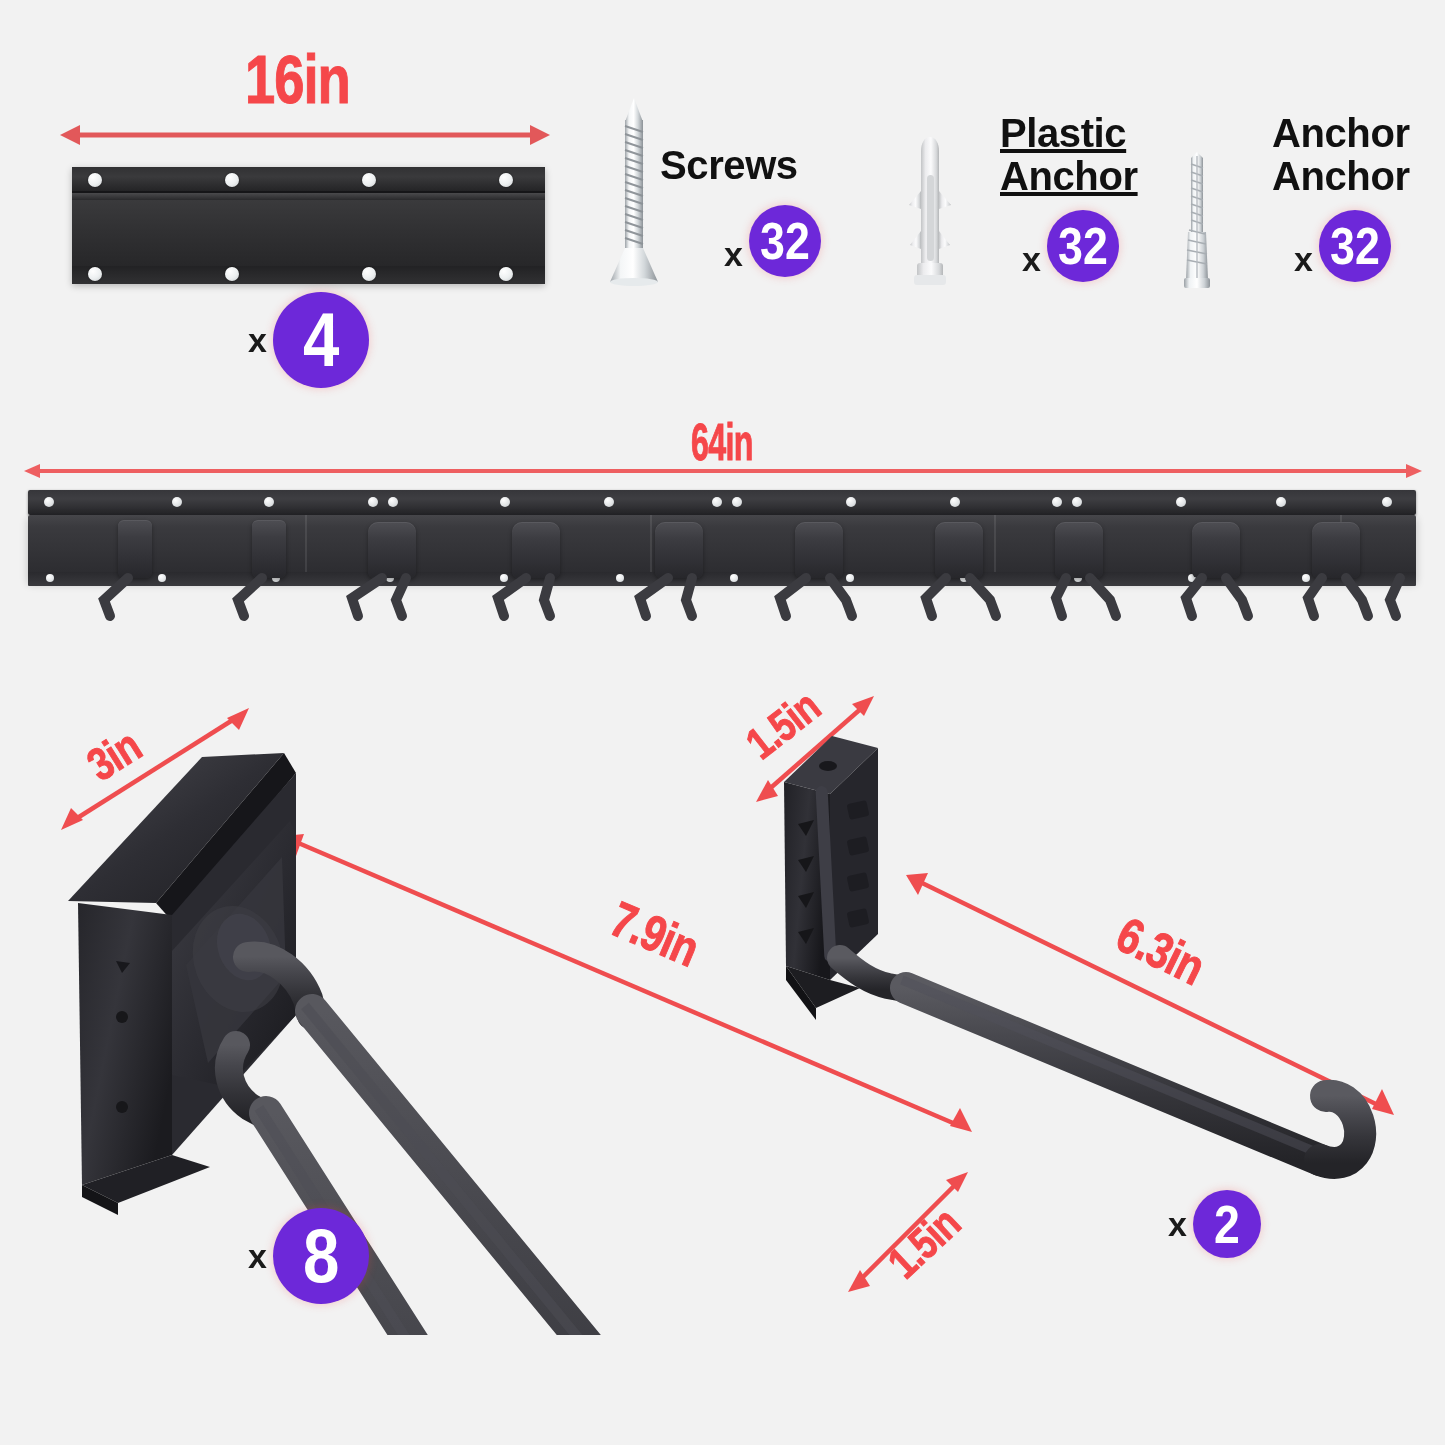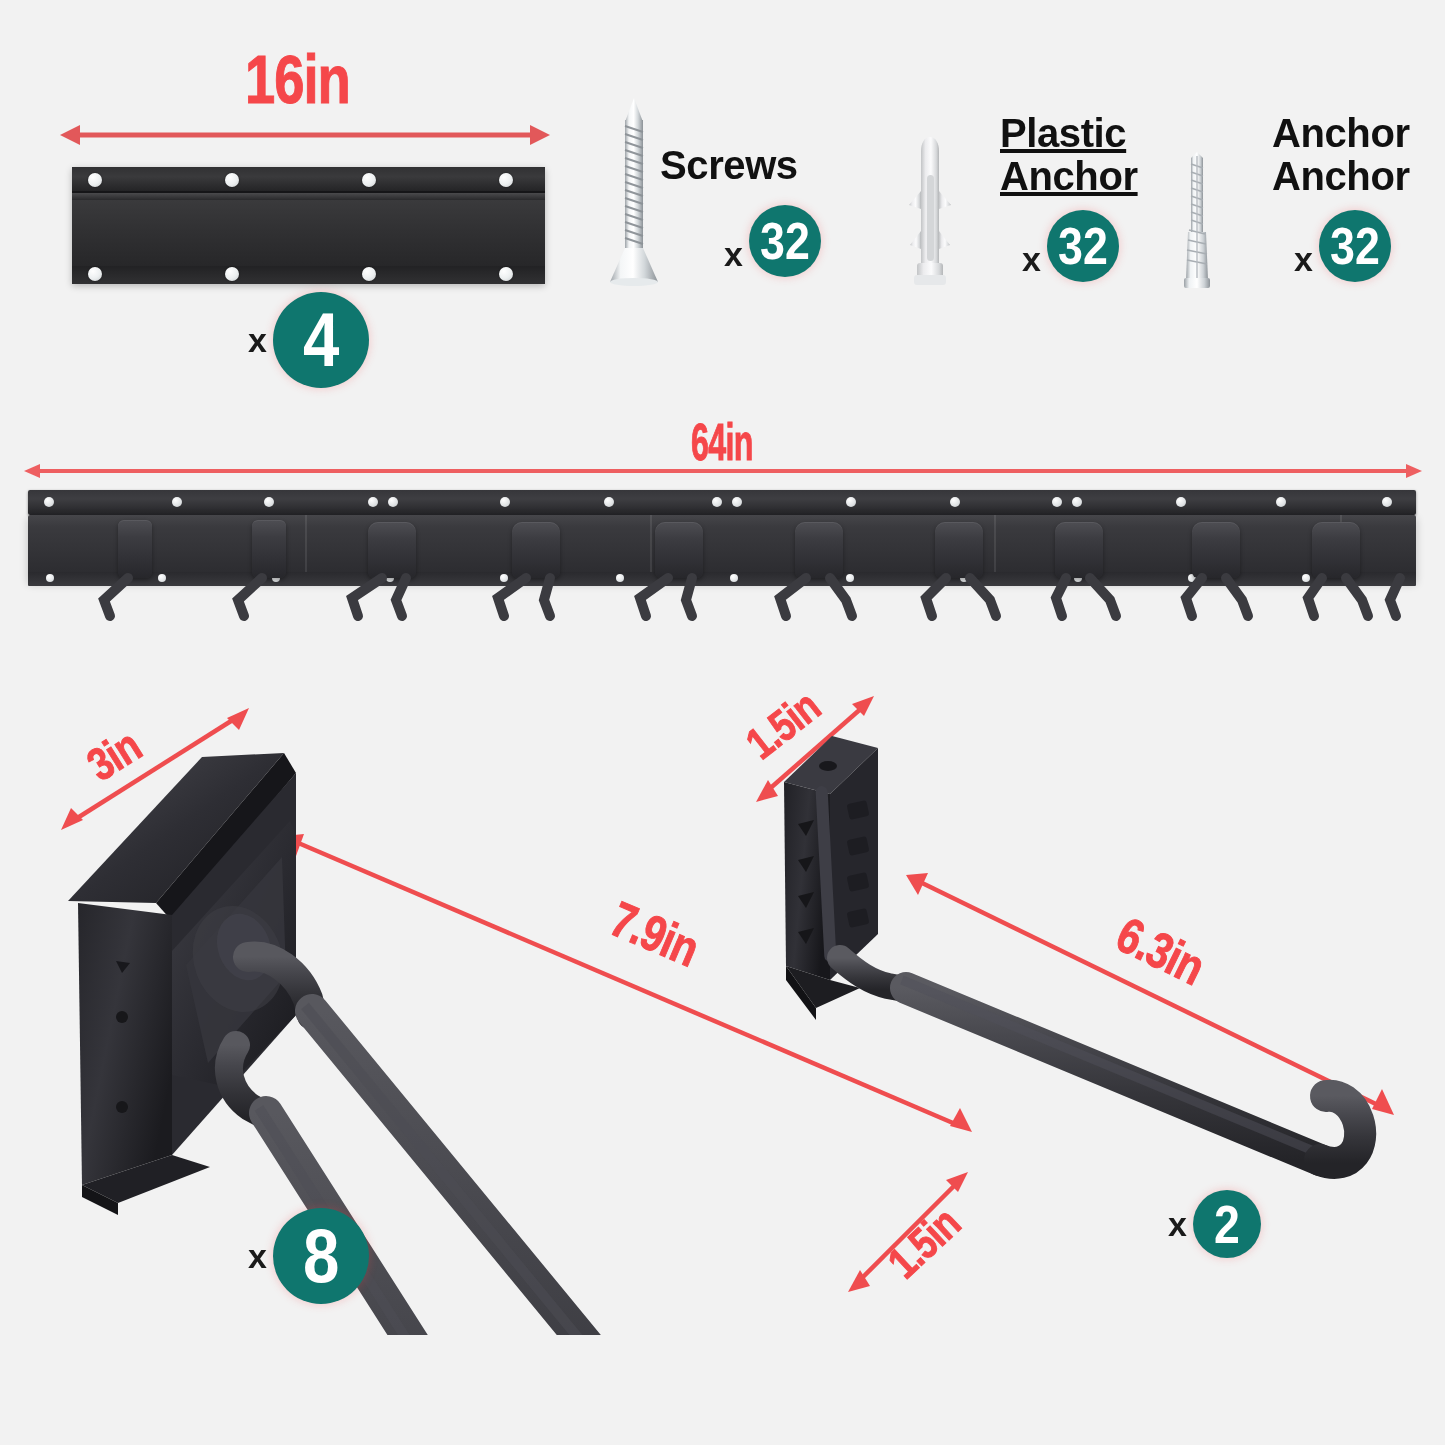--- a/index.html
+++ b/index.html
@@ -44,21 +44,21 @@
   
   .badge-wrap { display: flex; align-items: center; gap: 6px; }
   .badge-x {
     color: #1a1a1a;
     font-weight: bold;
     font-size: 34px;
     line-height: 1;
   }
   .badge {
     border-radius: 50%;
-    background: #0f766e;
+    background: #6d28d9;
     color: #fff;
     display: flex;
     align-items: center;
     justify-content: center;
     font-weight: bold;
     line-height: 1;
     box-shadow: 0 0 10px rgba(245,71,74,.28);
   }
   .badge span { transform: scaleX(0.86); display:block; }
   .badge-lg { width: 96px; height: 96px; font-size: 76px; }

